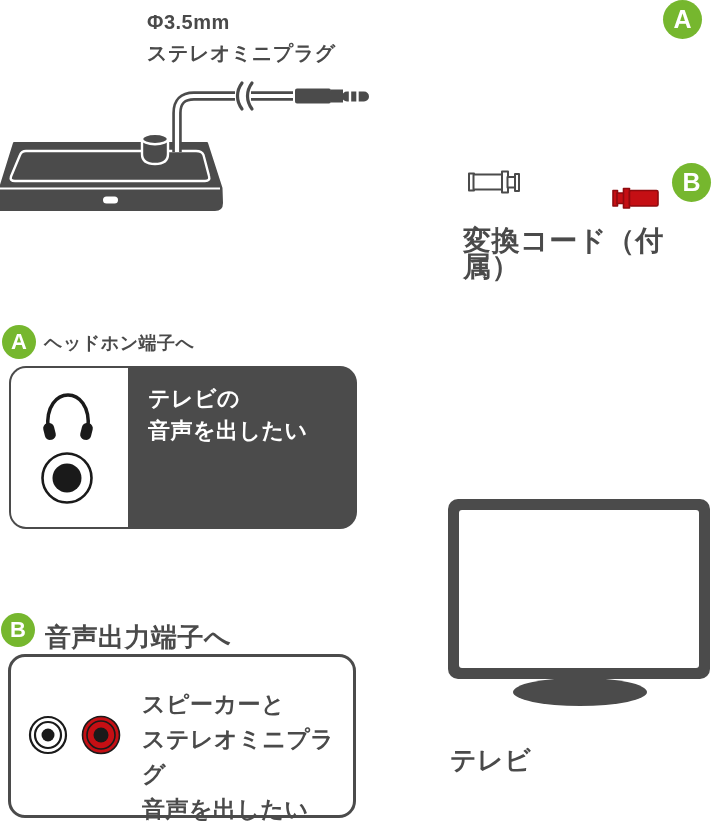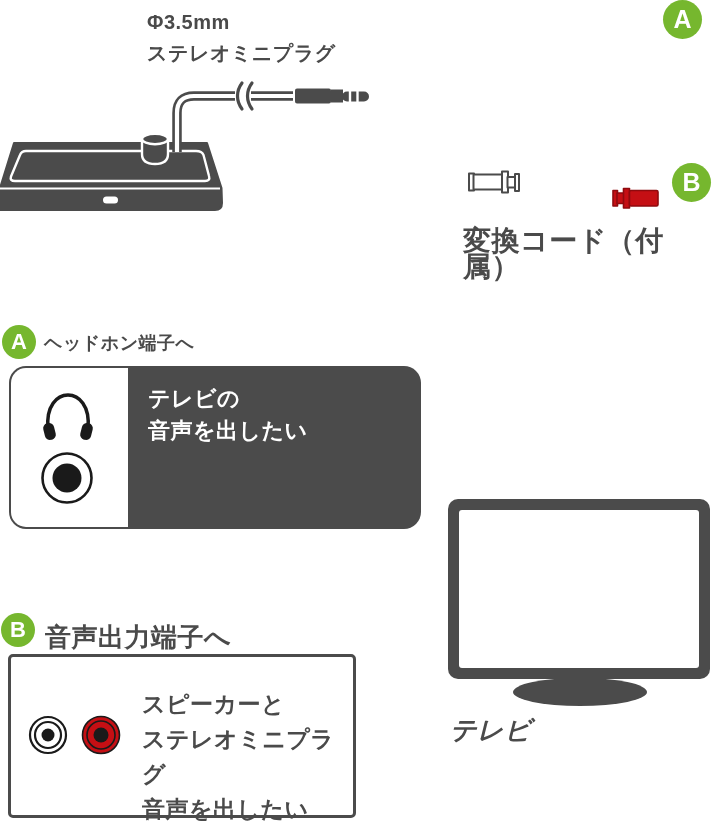--- a/index.html
+++ b/index.html
@@ -12,32 +12,32 @@
   .abs{position:absolute;}
   .jp{font-weight:700;color:var(--text);letter-spacing:0.5px;}
   .badge{
     position:absolute;border-radius:50%;background:var(--green);color:#fff;
     font-weight:700;display:flex;align-items:center;justify-content:center;
     line-height:1;
   }
   .badge.big{width:39px;height:39px;font-size:25px;}
   .badge.small{width:34px;height:34px;font-size:22px;}
   .card-a{
-    position:absolute;left:9px;top:366px;width:412px;height:163px;
+    position:absolute;left:9px;top:366px;width:348px;height:163px;
     background:var(--dark);border-radius:17px;
   }
   .card-a .panel{
     position:absolute;left:2px;top:2px;width:117px;height:159px;
     background:#fff;border-radius:15px 0 0 15px;
   }
   .card-a .lines{position:absolute;left:139px;top:17px;color:#fff;font-weight:700;
     font-size:22px;line-height:32px;letter-spacing:0.5px;}
   .card-b{
     position:absolute;left:8px;top:654px;width:348px;height:164px;
-    background:#fff;border:3px solid var(--dark);border-radius:5px;box-sizing:border-box;
+    background:#fff;border:3px solid var(--dark);border-radius:17px;box-sizing:border-box;
   }
   .card-b .lines{position:absolute;left:131px;top:30px;color:var(--text);font-weight:700;
     font-size:23px;line-height:35px;letter-spacing:0.5px;}
   .tv-group{position:absolute;left:448px;top:499px;width:262px;height:210px;}
   .tv-base{position:absolute;left:65px;top:179px;width:134px;height:28px;
     background:var(--dark);border-radius:50%;}
   .tv-frame{position:absolute;left:0;top:0;width:262px;height:180px;
     background:var(--dark);border-radius:10px;}
   .tv-screen{position:absolute;left:11px;top:11px;width:240px;height:158px;
     background:#fff;border-radius:3px;}
@@ -153,15 +153,15 @@
       <div>音声を出したい</div>
     </div>
   </div>
 
   <div class="tv-group">
     <div class="tv-base"></div>
     <div class="tv-frame">
       <div class="tv-screen"></div>
     </div>
   </div>
-  <div class="abs jp" style="left:450px;top:716px;font-size:26px;line-height:28px;font-style:italic;">テレビ</div>
+  <div class="abs jp" style="left:450px;top:746px;font-size:26px;line-height:28px;">テレビ</div>
 
 </div>
 
 </body></html>

